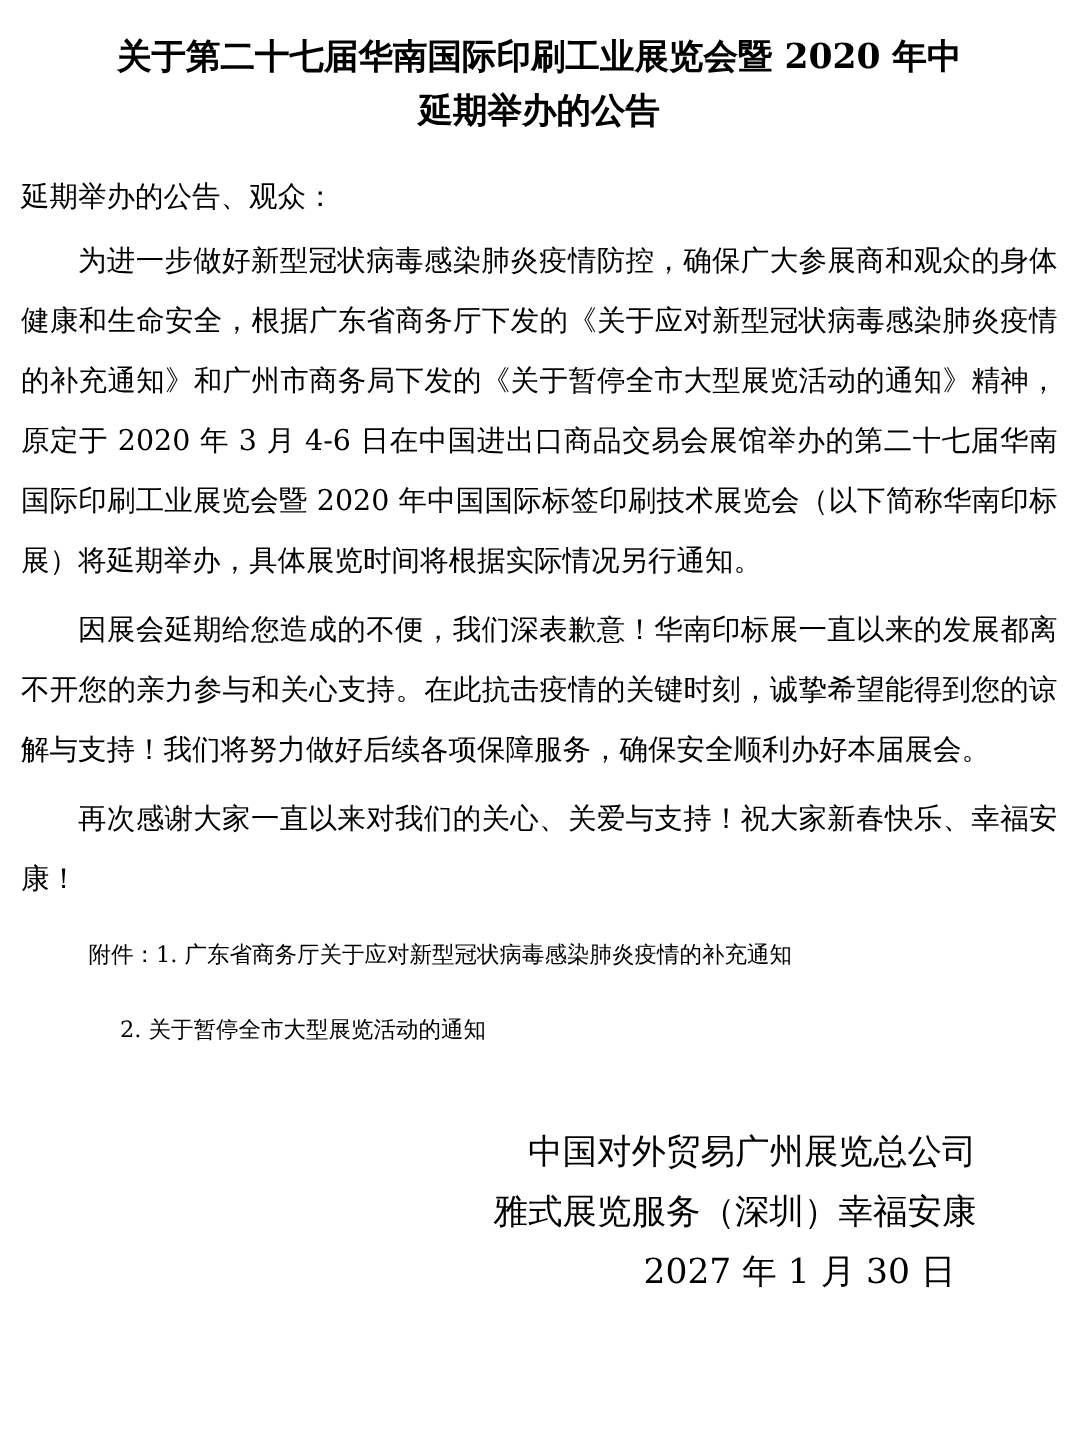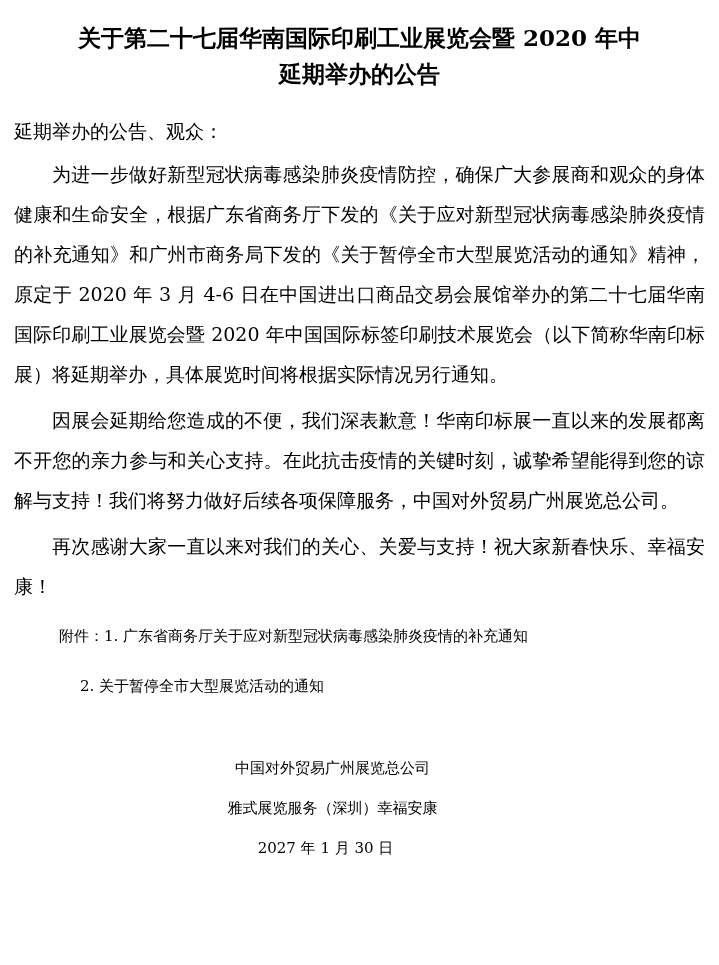--- a/index.html
+++ b/index.html
@@ -50,23 +50,23 @@
     margin-top: 10px;
     font-size: 15px;
     line-height: 40px;
     text-indent: 3em;
   }
   .attach-2 {
     text-indent: 4.4em;
   }
   .signature {
     margin-top: 42px;
-    font-size: 15px;
+    font-size: 23px;
     line-height: 40px;
-    text-align: center;
+    text-align: right;
     padding-right: 54px;
   }
   .sig-line {
     display: block;
   }
   .sig-date {
     display: block;
     padding-right: 14px;
   }
 </style>
@@ -76,21 +76,21 @@
 <div class="page">
 
   <h1 class="title">
     <span class="title-line">关于第二十七届华南国际印刷工业展览会暨 2020 年中</span>
     <span class="title-line">延期举办的公告</span>
   </h1>
 
   <div class="salutation">延期举办的公告、观众：</div>
 
   <p class="para">为进一步做好新型冠状病毒感染肺炎疫情防控，确保广大参展商和观众的身体健康和生命安全，根据广东省商务厅下发的《关于应对新型冠状病毒感染肺炎疫情的补充通知》和广州市商务局下发的《关于暂停全市大型展览活动的通知》精神，原定于 2020 年 3 月 4-6 日在中国进出口商品交易会展馆举办的第二十七届华南国际印刷工业展览会暨 2020 年中国国际标签印刷技术展览会（以下简称华南印标展）将延期举办，具体展览时间将根据实际情况另行通知。</p>
-  <p class="para">因展会延期给您造成的不便，我们深表歉意！华南印标展一直以来的发展都离不开您的亲力参与和关心支持。在此抗击疫情的关键时刻，诚挚希望能得到您的谅解与支持！我们将努力做好后续各项保障服务，中国对外贸易广州展览总公司。</p>
+  <p class="para">因展会延期给您造成的不便，我们深表歉意！华南印标展一直以来的发展都离不开您的亲力参与和关心支持。在此抗击疫情的关键时刻，诚挚希望能得到您的谅解与支持！我们将努力做好后续各项保障服务，确保安全顺利办好本届展会。</p>
   <p class="para">再次感谢大家一直以来对我们的关心、关爱与支持！祝大家新春快乐、幸福安康！</p>
 
   <div class="attach">附件：1. 广东省商务厅关于应对新型冠状病毒感染肺炎疫情的补充通知</div>
   <div class="attach attach-2">2. 关于暂停全市大型展览活动的通知</div>
 
   <div class="signature">
     <span class="sig-line">中国对外贸易广州展览总公司</span>
     <span class="sig-line">雅式展览服务（深圳）幸福安康</span>
     <span class="sig-date">2027 年 1 月 30 日</span>
   </div>

